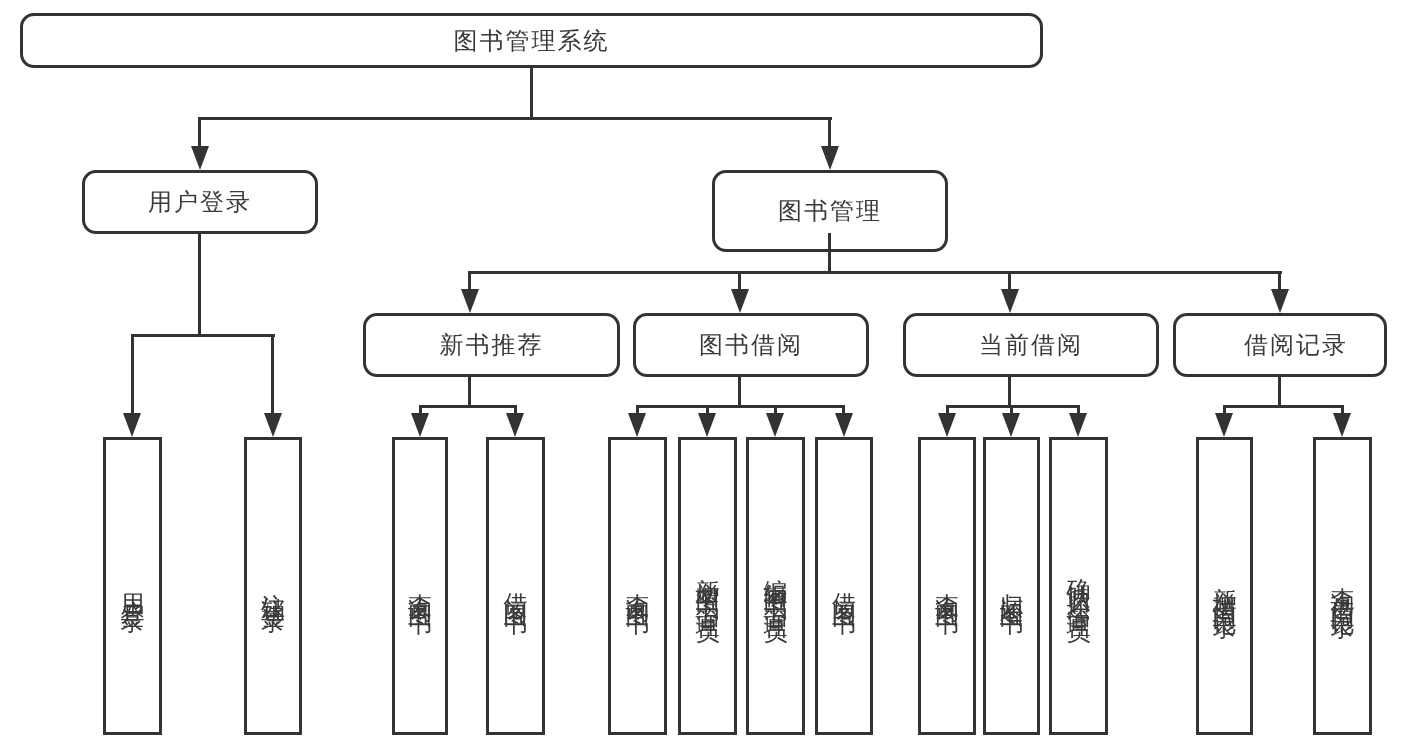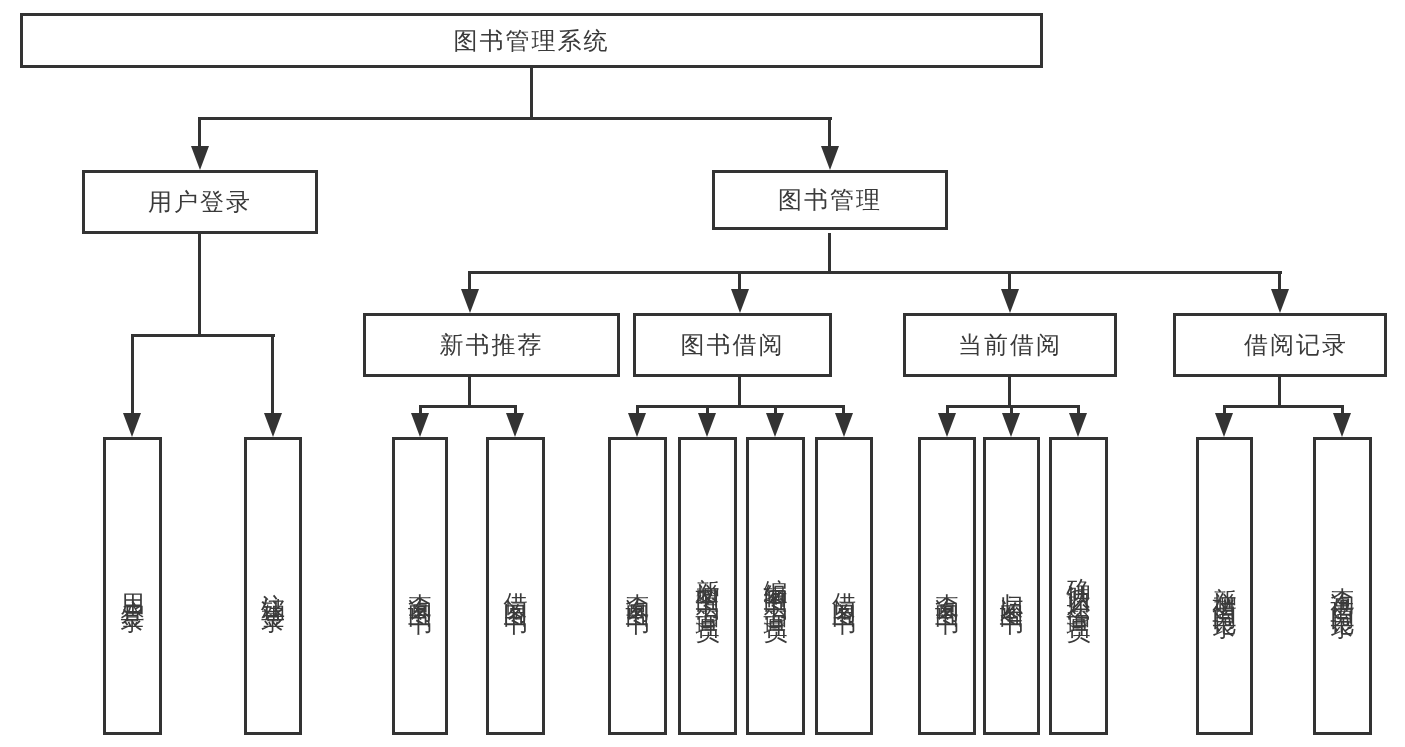--- a/index.html
+++ b/index.html
@@ -15,21 +15,21 @@
     position:absolute;
     box-sizing:border-box;
     border:3px solid #333333;
     background:#ffffff;
     display:flex;
     align-items:center;
     justify-content:center;
     font-size:24px;
     color:#3a3a3a;
   }
-  .hbox{letter-spacing:2px;}
+  .hbox{letter-spacing:2px;border-radius:14px;}
   .vbox{
     writing-mode:vertical-rl;
     text-orientation:mixed;
     letter-spacing:6px;
     line-height:1;
   }
   .ln{position:absolute;background:#333333;}
   .arr{
     position:absolute;width:0;height:0;
     border-left:9px solid transparent;
@@ -54,43 +54,43 @@
   <div class="box hbox" style="left:20px;top:13px;width:1023px;height:55px;">图书管理系统</div>
 
   <div class="ln" style="left:530px;top:68px;width:3px;height:51px;"></div>
   <div class="ln" style="left:198px;top:117px;width:634px;height:3px;"></div>
   <div class="ln" style="left:198px;top:117px;width:3px;height:32px;"></div>
   <div class="arr" style="left:191px;top:146px;"></div>
   <div class="ln" style="left:828px;top:117px;width:3px;height:32px;"></div>
   <div class="arr" style="left:821px;top:146px;"></div>
 
   <div class="box hbox" style="left:82px;top:170px;width:236px;height:64px;">用户登录</div>
-  <div class="box hbox" style="left:712px;top:170px;width:236px;height:60px;">图书管理</div>
+  <div class="box hbox" style="left:712px;top:170px;width:236px;height:82px;">图书管理</div>
 
   <div class="ln" style="left:198px;top:233px;width:3px;height:104px;"></div>
   <div class="ln" style="left:131px;top:334px;width:144px;height:3px;"></div>
   <div class="ln" style="left:131px;top:334px;width:3px;height:81px;"></div>
   <div class="arr" style="left:123px;top:413px;"></div>
   <div class="ln" style="left:271px;top:334px;width:3px;height:81px;"></div>
   <div class="arr" style="left:264px;top:413px;"></div>
 
   <div class="ln" style="left:828px;top:233px;width:3px;height:41px;"></div>
   <div class="ln" style="left:468px;top:271px;width:814px;height:3px;"></div>
   <div class="ln" style="left:468px;top:271px;width:3px;height:20px;"></div>
   <div class="arr" style="left:461px;top:289px;"></div>
   <div class="ln" style="left:738px;top:271px;width:3px;height:20px;"></div>
   <div class="arr" style="left:731px;top:289px;"></div>
   <div class="ln" style="left:1008px;top:271px;width:3px;height:20px;"></div>
   <div class="arr" style="left:1001px;top:289px;"></div>
   <div class="ln" style="left:1278px;top:271px;width:3px;height:20px;"></div>
   <div class="arr" style="left:1271px;top:289px;"></div>
 
   <div class="box hbox" style="left:363px;top:313px;width:257px;height:64px;">新书推荐</div>
-  <div class="box hbox" style="left:633px;top:313px;width:199px;height:64px;text-align:center;">图书借阅</div>
-  <div class="box hbox" style="left:903px;top:313px;width:214px;height:64px;">当前借阅</div>
+  <div class="box hbox" style="left:633px;top:313px;width:236px;height:64px;text-align:center;">图书借阅</div>
+  <div class="box hbox" style="left:903px;top:313px;width:256px;height:64px;">当前借阅</div>
   <div class="box hbox" style="left:1173px;top:313px;width:214px;height:64px;padding-left:32px;">借阅记录</div>
 
   <div class="ln" style="left:468px;top:377px;width:3px;height:31px;"></div>
   <div class="ln" style="left:419px;top:405px;width:98px;height:3px;"></div>
   <div class="ln" style="left:419px;top:405px;width:3px;height:10px;"></div>
   <div class="arr" style="left:411px;top:413px;"></div>
   <div class="ln" style="left:514px;top:405px;width:3px;height:10px;"></div>
   <div class="arr" style="left:506px;top:413px;"></div>
 
   <div class="ln" style="left:738px;top:377px;width:3px;height:31px;"></div>

